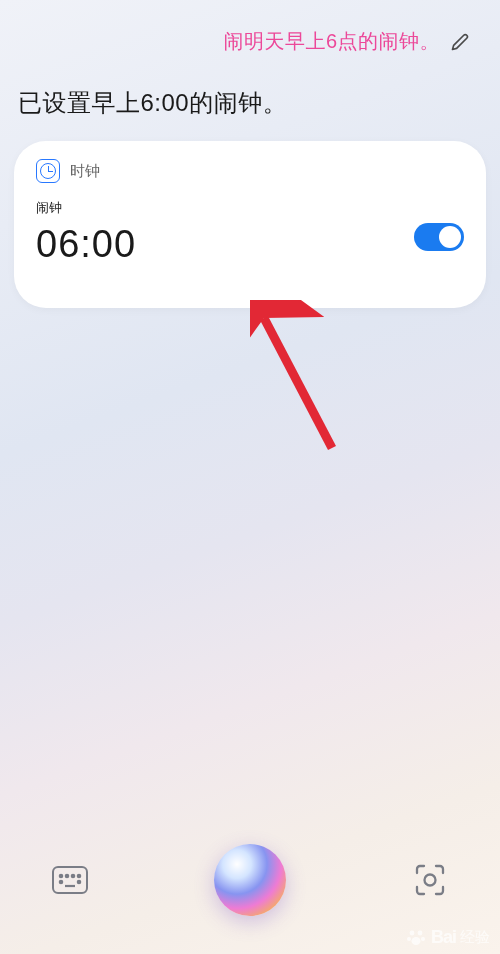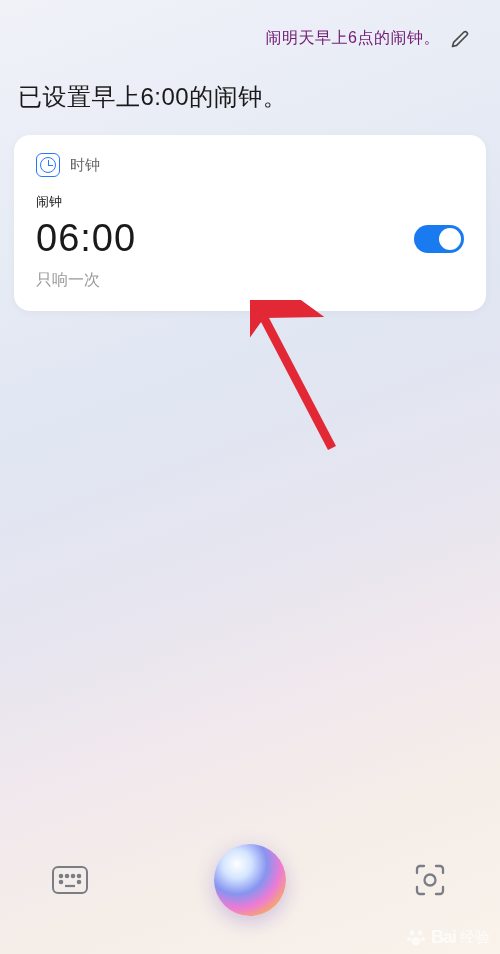--- a/index.html
+++ b/index.html
@@ -12,41 +12,41 @@
       overflow: hidden;
     }
     .top-row {
       display: flex;
       justify-content: flex-end;
       align-items: center;
       padding: 28px 30px 0 0;
       gap: 10px;
     }
     .top-text {
-      font-size: 16px;
-      color: #701a75;
+      font-size: 20px;
+      color: #ec4899;
       letter-spacing: 0.5px;
     }
     .edit-icon {
       width: 20px;
       height: 20px;
       display: flex;
       align-items: center;
       justify-content: center;
     }
     .confirm-text {
       font-size: 24px;
       color: #1a1a1a;
       padding: 32px 18px 22px;
       font-weight: 500;
       letter-spacing: 0.5px;
     }
     .card {
       background: #fff;
-      border-radius: 16px;
+      border-radius: 32px;
       margin: 0 14px;
       padding: 18px 22px 20px;
       box-shadow: 0 2px 8px rgba(0,0,0,0.04);
     }
     .card-header {
       display: flex;
       align-items: center;
       gap: 10px;
       margin-bottom: 16px;
     }
@@ -84,22 +84,22 @@
       color: #666;
     }
     .alarm-label {
       font-size: 13px;
       color: #1a1a1a;
       margin-bottom: 6px;
     }
     .time-row {
       display: flex;
       justify-content: space-between;
-      align-items: center;
-      margin-bottom: 10px;
+      align-items: flex-start;
+      margin-bottom: 22px;
     }
     .time-text {
       font-size: 38px;
       color: #1a1a1a;
       font-weight: 400;
       letter-spacing: 1px;
     }
     .toggle {
       width: 50px;
       height: 28px;
@@ -191,21 +191,20 @@
 <div class="card">
   <div class="card-header">
     <span class="clock-icon"></span>
     <span class="card-header-text">时钟</span>
   </div>
   <div class="alarm-label">闹钟</div>
   <div class="time-row">
     <span class="time-text">06:00</span>
     <div class="toggle"></div>
   </div>
-  <div class="repeat-text">只响一次</div>
 </div>
 
 <svg class="arrow" width="120" height="170" viewBox="0 0 120 170">
   <defs>
     <marker id="ah" markerWidth="12" markerHeight="12" refX="3" refY="6" orient="auto">
       <path d="M0,0 L12,6 L0,12 L3,6 z" fill="#e22835"></path>
     </marker>
   </defs>
   <line x1="82" y1="148" x2="14" y2="18" stroke="#e22835" stroke-width="9" marker-end="url(#ah)"></line>
 </svg>

